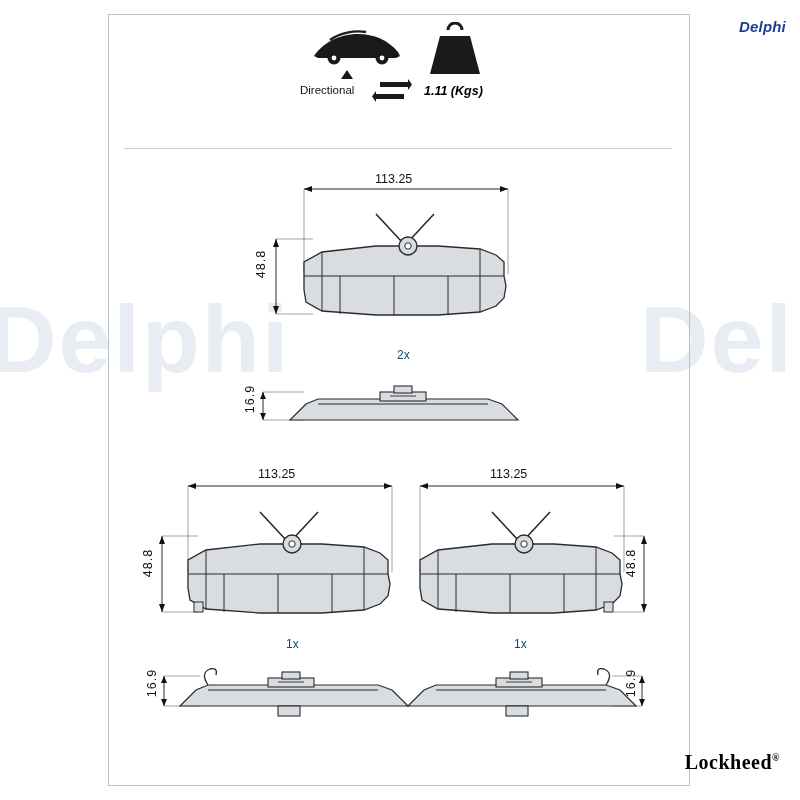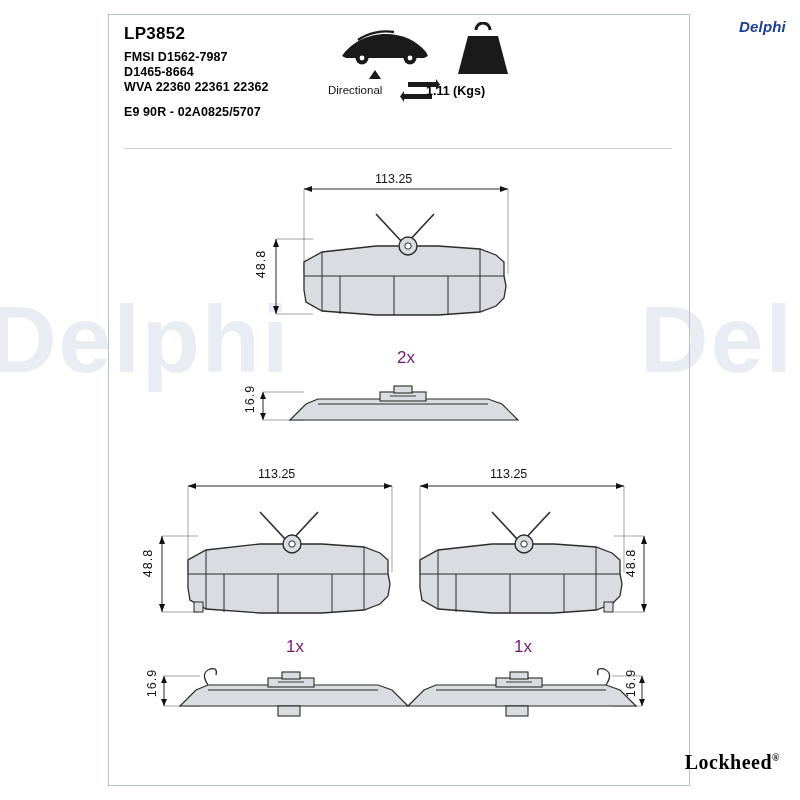--- a/index.html
+++ b/index.html
@@ -82,35 +82,35 @@
     letter-spacing: .2px;
   }
 
   
   .pictos {
     position: absolute;
     left: 300px;
     top: 22px;
     width: 230px;
     height: 92px;
-    margin-left: 28px;
   }
   .car-wrap { position: absolute; left: 8px; top: 4px; width: 96px; }
   .direction-label {
     position: absolute;
     left: 0px; top: 62px;
     font-size: 11.5px;
     color: #111;
   }
   .weight-wrap { position: absolute; left: 124px; top: 0px; }
   .weight-label {
     position: absolute;
-    left: 98px; top: 62px;
+    left: 124px; top: 62px;
     font-size: 12.5px;
     font-weight: bold;
+    font-style: italic;
   }
   .hr {
     position: absolute;
     left: 124px;
     top: 148px;
     width: 548px;
     border-top: 1px solid #c9ced5;
   }
 
   
@@ -128,22 +128,22 @@
     font-family: "Liberation Sans", sans-serif;
     white-space: nowrap;
   }
   .vert {
     transform: rotate(-90deg);
     transform-origin: 50% 50%;
     letter-spacing: 1px;
   }
   .qty {
     position: absolute;
-    font-size: 17px;
-    color: #701a75;
+    font-size: 12px;
+    color: #0c4a6e;
   }
 
   .footer-brand {
     position: absolute;
     right: 20px;
     bottom: 26px;
     font-size: 20px;
     font-weight: bold;
     letter-spacing: .5px;
     font-family: Liberation Serif, serif;
@@ -154,29 +154,20 @@
 </head>
 <body>
 
 <div class="sheet">
 
   <div class="wm wm-left">Delphi</div>
   <div class="wm wm-right">Delphi</div>
 
   <div class="frame"></div>
 
-  <div class="header">
-    <div class="title">LP3852</div>
-    <div class="codes">
-      <div>FMSI D1562-7987</div>
-      <div>D1465-8664</div>
-      <div>WVA 22360 22361 22362</div>
-    </div>
-    <div class="approval">E9 90R - 02A0825/5707</div>
-  </div>
 
   <div class="brand">Delphi</div>
 
   <div class="pictos">
     <div class="car-wrap">
       <svg width="96" height="46" viewBox="0 0 96 46">
         <path d="M6 30 C14 18, 30 8, 50 8 C66 8, 80 14, 90 26 L92 30 L88 32 L10 32 Z" fill="#1a1a1a"></path>
         <path d="M22 14 C32 7, 46 4, 58 6" stroke="#1a1a1a" stroke-width="2.4" fill="none"></path>
         <circle cx="26" cy="32" r="6.5" fill="#1a1a1a"></circle>
         <circle cx="74" cy="32" r="6.5" fill="#1a1a1a"></circle>

